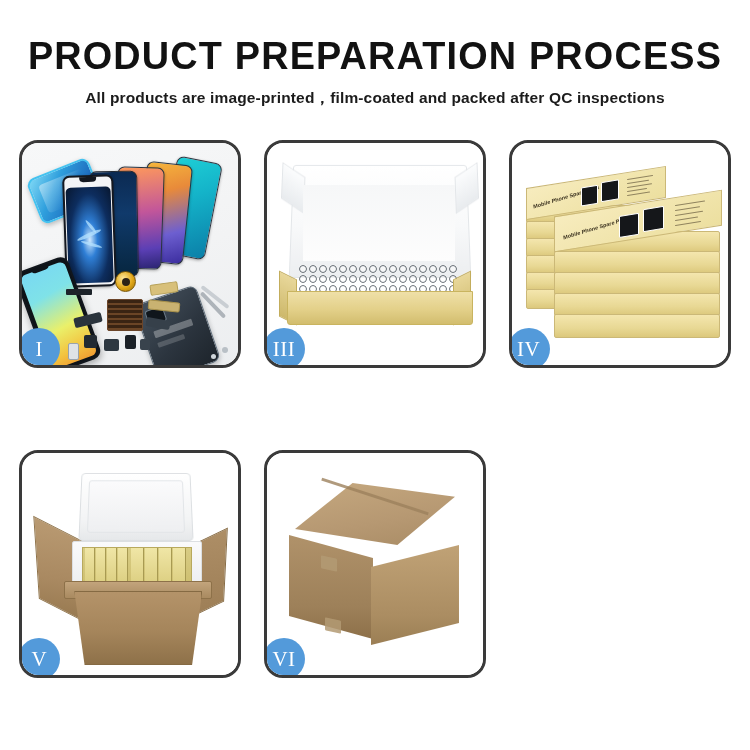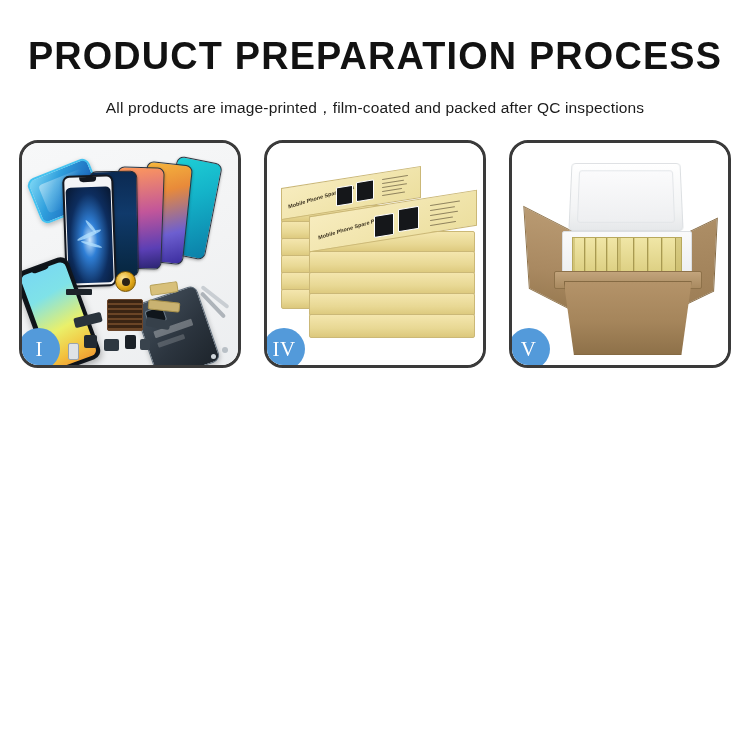--- a/index.html
+++ b/index.html
@@ -12,22 +12,22 @@
 
   
   .header{padding-top:36px;text-align:center;}
   .title{
     font-size:39px;font-weight:bold;color:#121212;
     letter-spacing:1.2px;line-height:1.05;
     font-family:"Liberation Sans", sans-serif;
     transform:scaleX(0.97);
   }
   .subtitle{
-    margin-top:21px;font-size:15.5px;color:#1b1b1b;
-    letter-spacing:.15px;font-weight:normal;
+    margin-top:11px;font-size:15.5px;color:#1b1b1b;
+    letter-spacing:.15px;font-weight:bold;
   }
 
   
   .grid{
     position:absolute;left:0;top:138px;width:750px;
     display:grid;grid-template-columns:repeat(3,1fr);
     grid-template-rows:232px 232px;
     row-gap:78px;column-gap:0px;
     padding:0 8px;box-sizing:border-box;
   }
@@ -278,20 +278,35 @@
           <div class="screwdot"></div>
           <div class="screwdot2"></div>
         </div>
         <div class="badge">
           <span>I</span>
         </div>
       </div>
     </div>
 
 
+    <div class="cell">
+      <div class="panel">
+        <div class="panel-inner p3">
+          <div class="box3-lid"></div>
+          <div class="box3-inner"></div>
+          <div class="bubblefill"></div>
+          <div class="box3-left"></div>
+          <div class="box3-right"></div>
+          <div class="box3-front"></div>
+        </div>
+        <div class="badge">
+          <span>III</span>
+        </div>
+      </div>
+    </div>
 
     <div class="cell">
       <div class="panel">
         <div class="panel-inner p4">
           <div class="stack">
 
             <div class="sbox" style="left:6px;top:44px;width:104px;height:16px;"></div>
             <div class="sbox" style="left:6px;top:60px;width:104px;height:17px;"></div>
             <div class="sbox" style="left:6px;top:77px;width:104px;height:17px;"></div>
             <div class="sbox" style="left:6px;top:94px;width:104px;height:17px;"></div>
@@ -352,15 +367,30 @@
           </div>
           <div class="v-rim"></div>
           <div class="v-body"></div>
         </div>
         <div class="badge">
           <span>V</span>
         </div>
       </div>
     </div>
 
+    <div class="cell">
+      <div class="panel">
+        <div class="panel-inner p6">
+          <div class="c-top"></div>
+          <div class="c-seam"></div>
+          <div class="c-left"></div>
+          <div class="c-right"></div>
+          <div class="c-tape c-t1"></div>
+          <div class="c-tape c-t2"></div>
+        </div>
+        <div class="badge">
+          <span>VI</span>
+        </div>
+      </div>
+    </div>
 
   </div>
 </div>
 
 </body></html>

